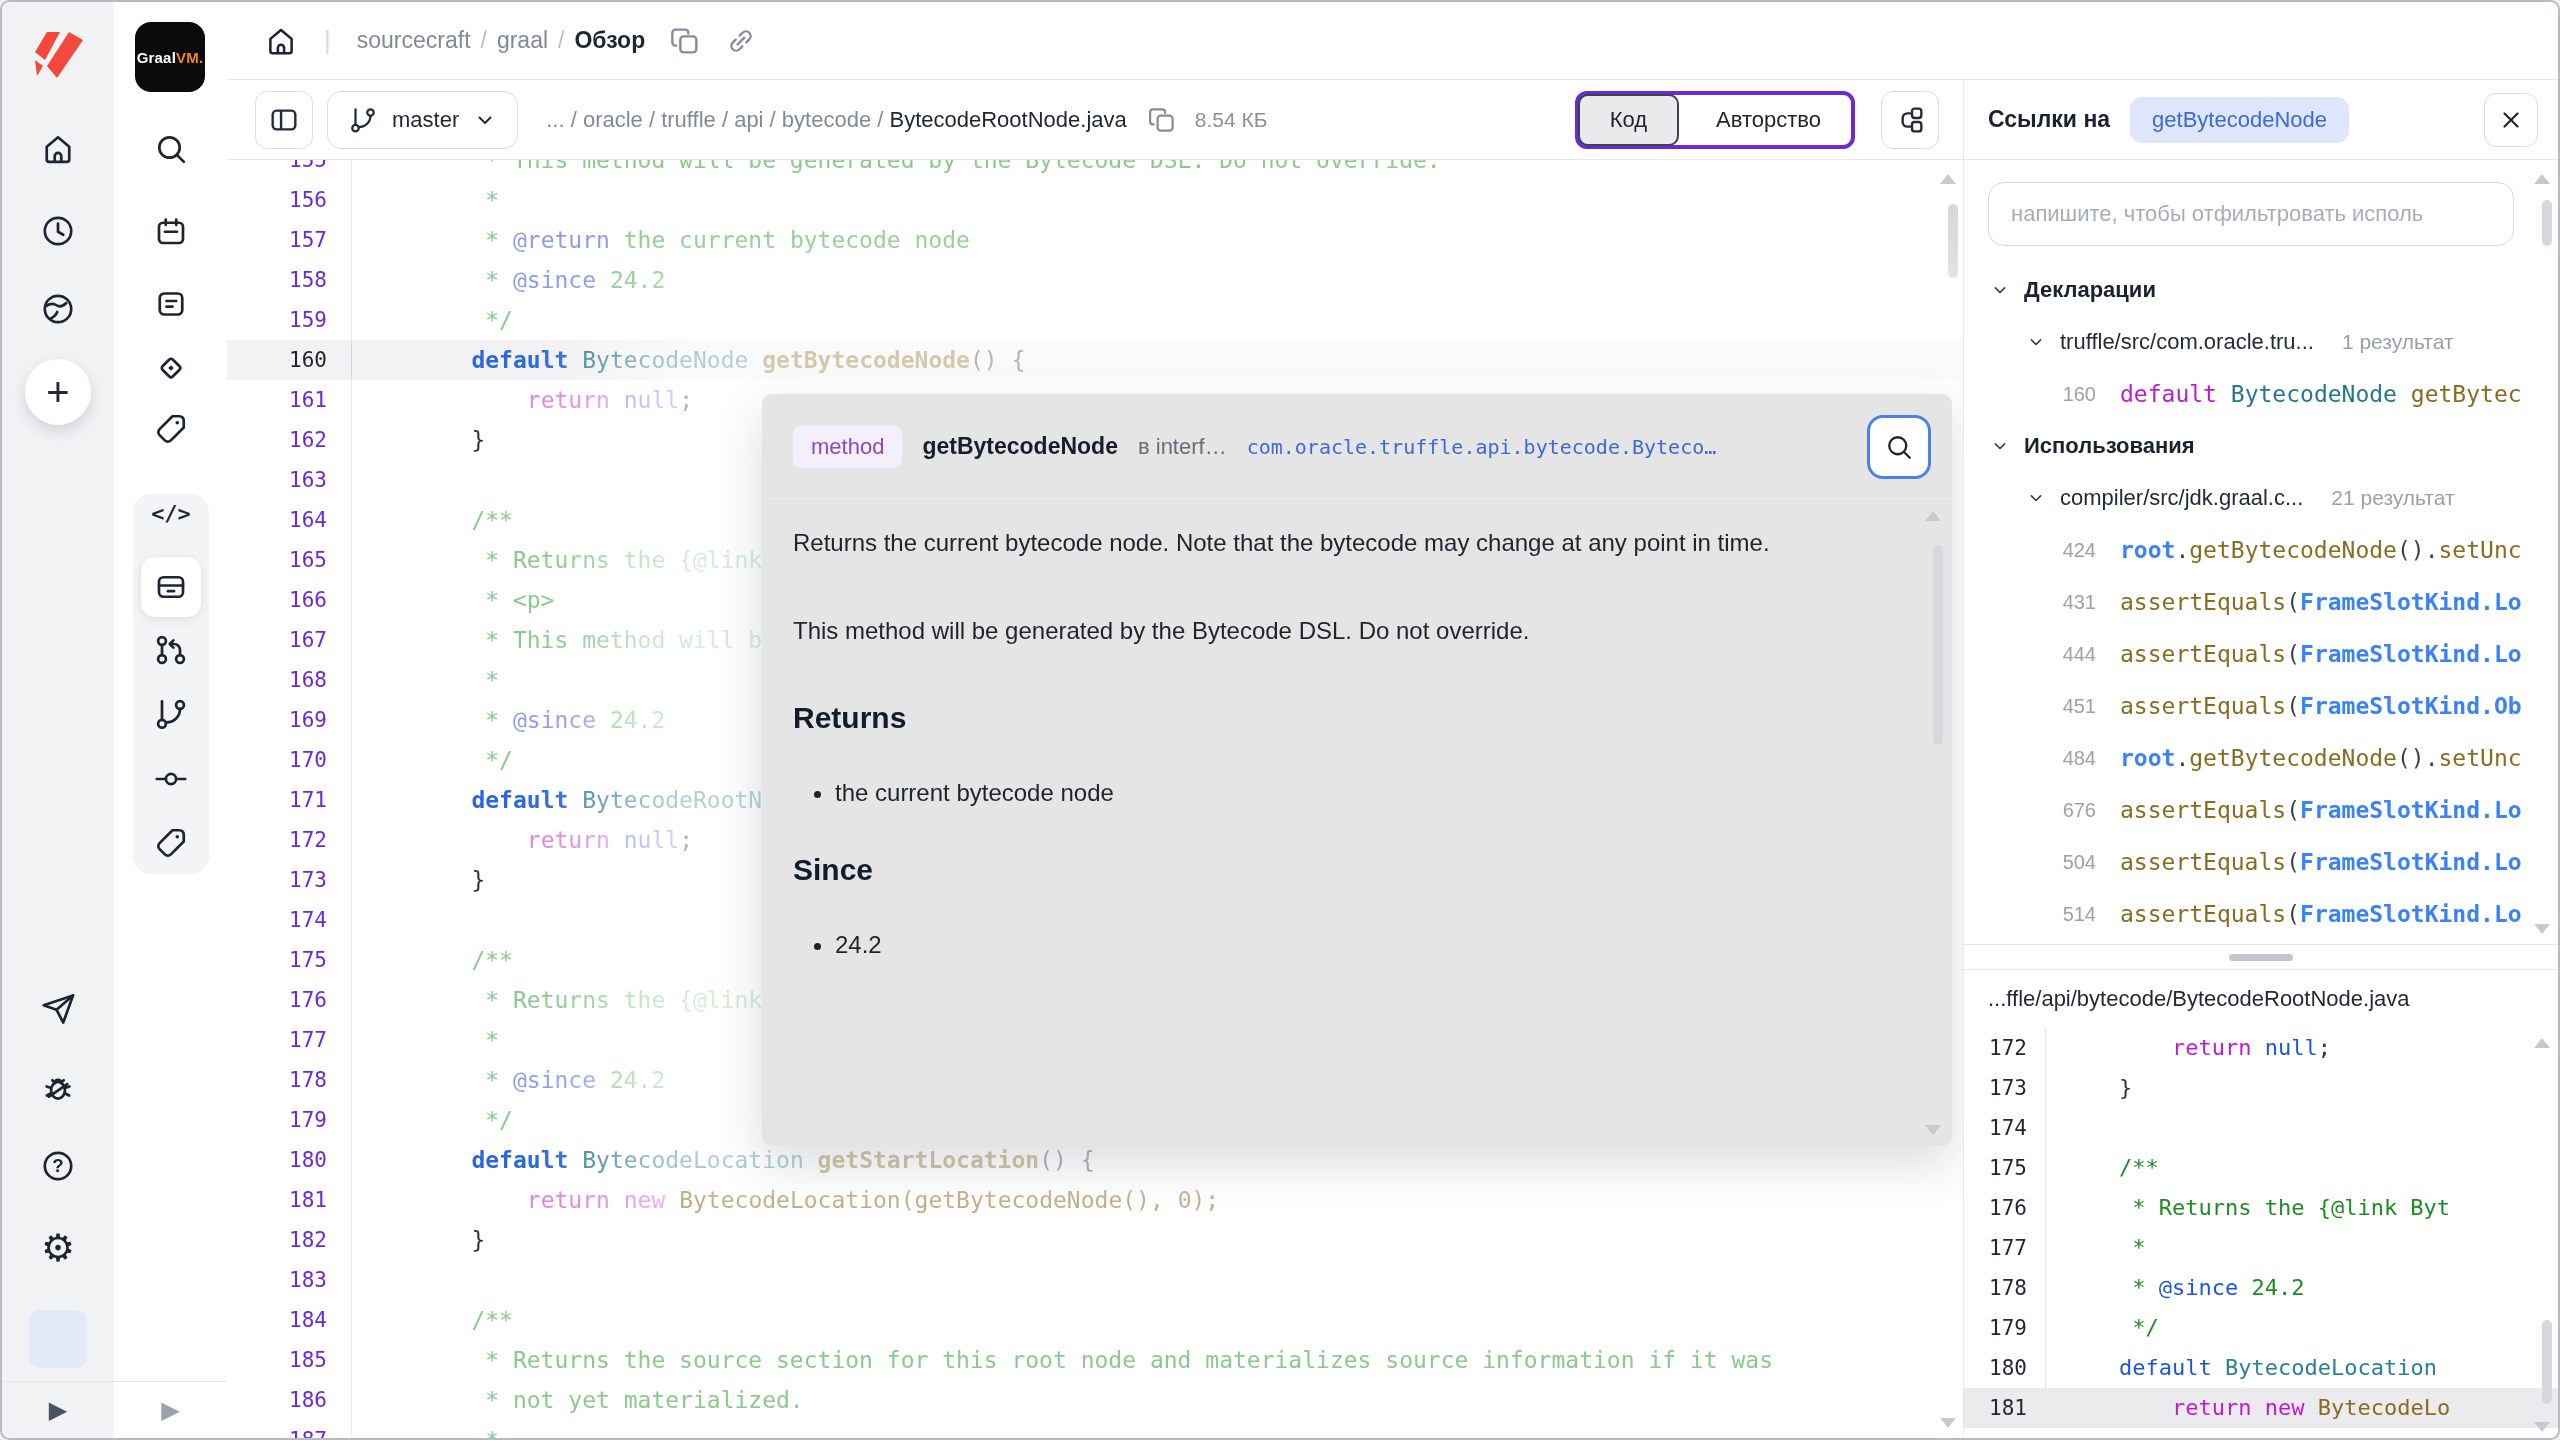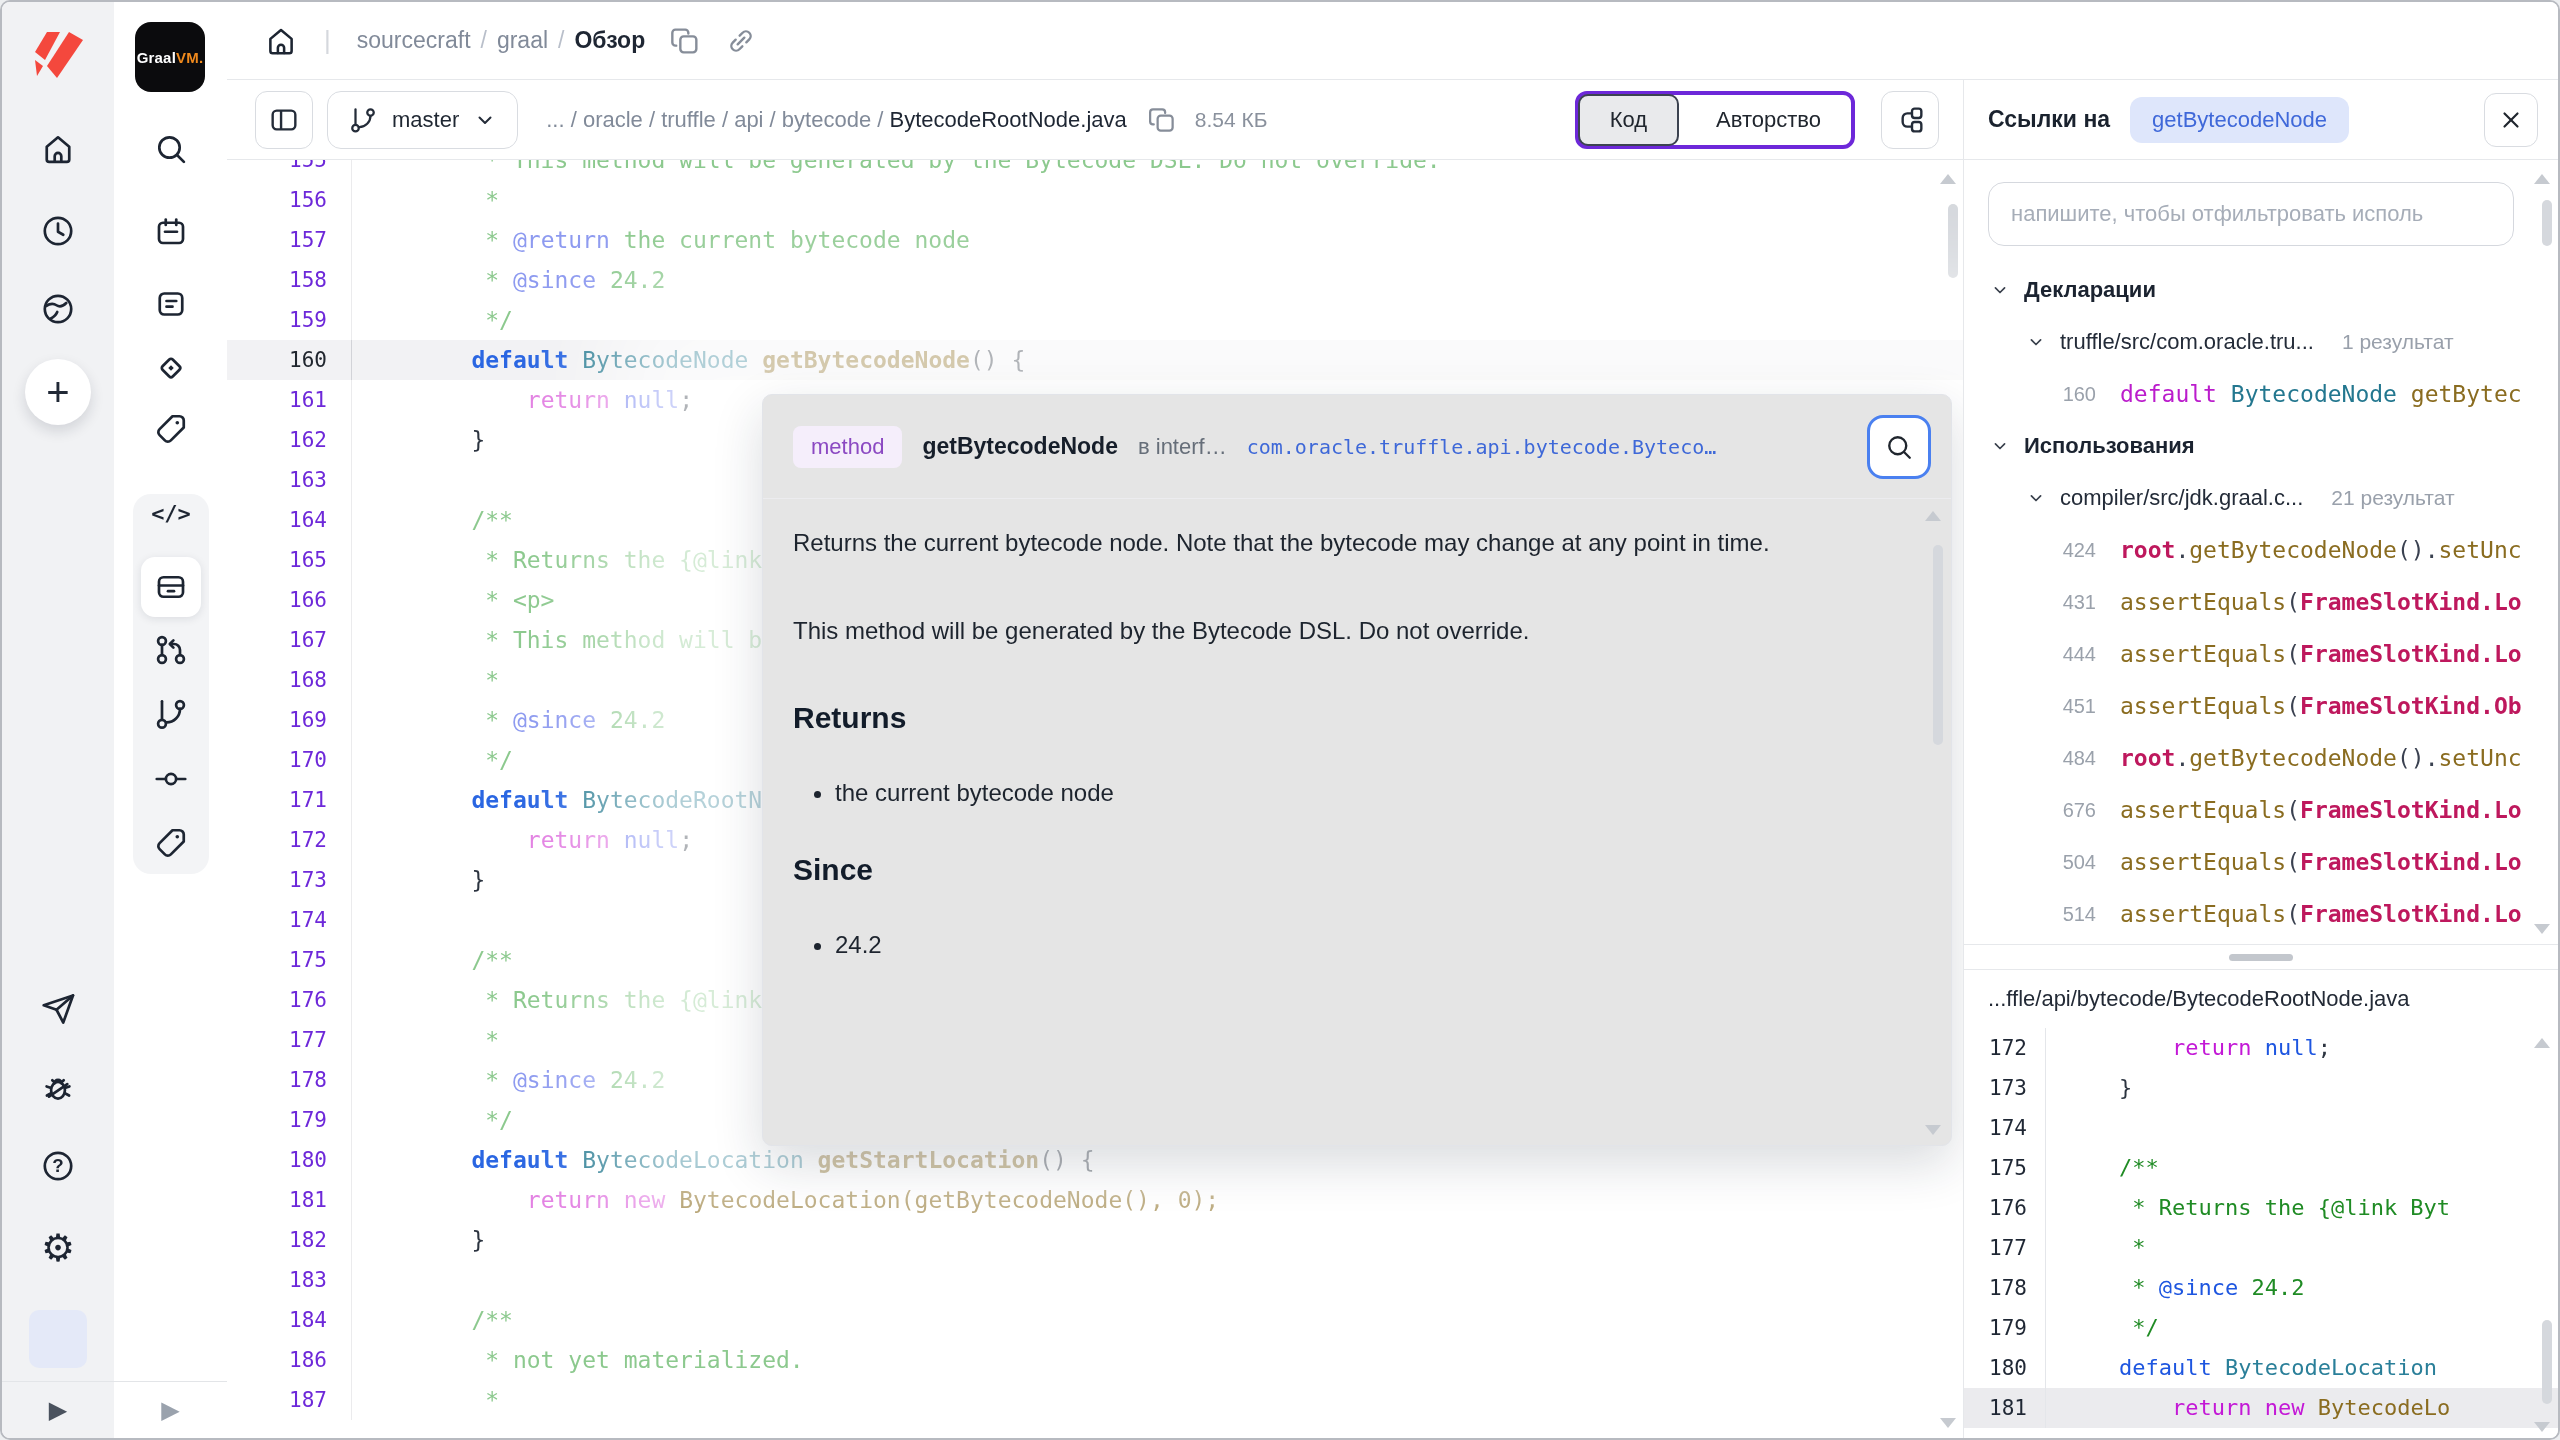--- a/index.html
+++ b/index.html
@@ -114,21 +114,21 @@
     border-radius:16px;padding:0 22px;font-size:22px;color:#2a313c;box-sizing:border-box;outline:none;font-family:"Liberation Sans",sans-serif;}
   .rf-search::placeholder{color:#a6adb8;}
   .rf-rows{margin-top:18px;}
   .rp-row{height:52px;display:flex;align-items:center;box-sizing:border-box;overflow:hidden;}
   .rp-group{padding-left:26px;gap:14px;font-size:22px;font-weight:600;color:#1b2330;}
   .rp-file{padding-left:62px;gap:14px;font-size:22px;color:#232b38;}
   .rp-count{color:#99a0ab;font-size:21px;margin-left:14px;font-weight:normal;}
   .rp-res{padding-left:84px;}
   .rp-num{width:48px;text-align:right;font-size:20px;color:#9aa1ab;flex:none;}
   .rp-code{margin-left:24px;font-family:"DejaVu Sans Mono",monospace;font-size:23px;white-space:pre;flex:1;overflow:hidden;}
-  .rm{color:#bb1ccc}.rt{color:#23778f}.ro{color:#8a6c20}.rb{color:#be185d;font-weight:bold}.rp{color:#3a4150}
+  .rm{color:#bb1ccc}.rt{color:#23778f}.ro{color:#8a6c20}.rb{color:#3b82f6;font-weight:bold}.rp{color:#3a4150}
   .rf-upper-up{position:absolute;right:8px;top:14px;}
   .rf-upper-thumb{right:6px;top:40px;height:46px;}
   .rf-upper-down{position:absolute;right:8px;bottom:10px;}
 
   .splitter{position:relative;height:26px;border-top:1px solid #e6e8eb;border-bottom:1px solid #e6e8eb;box-sizing:border-box;}
   .handle{position:absolute;left:50%;top:9px;width:64px;height:7px;margin-left:-32px;border-radius:4px;background:#c3c7cd;}
 
   .preview{position:relative;height:470px;overflow:hidden;}
   .pv-title{height:58px;display:flex;align-items:center;padding-left:24px;font-size:22px;color:#232a36;}
   .pv-row{display:flex;height:40px;line-height:40px;}
@@ -481,20 +481,24 @@
           <div class="ed-gut">182</div>
           <pre class="ed-code"><span class="pl">    }</span></pre>
         </div>
         <div class="ed-row">
           <div class="ed-gut">183</div>
           <pre class="ed-code"></pre>
         </div>
         <div class="ed-row">
           <div class="ed-gut">184</div>
           <pre class="ed-code"><span class="cm">    /**</span></pre>
+        </div>
+        <div class="ed-row">
+          <div class="ed-gut">185</div>
+          <pre class="ed-code"><span class="cm">     * Returns the source section for this root node and materializes source information if it was</span></pre>
         </div>
         <div class="ed-row">
           <div class="ed-gut">186</div>
           <pre class="ed-code"><span class="cm">     * not yet materialized.</span></pre>
         </div>
         <div class="ed-row">
           <div class="ed-gut">187</div>
           <pre class="ed-code"><span class="cm">     *</span></pre>
         </div>
       </div>

